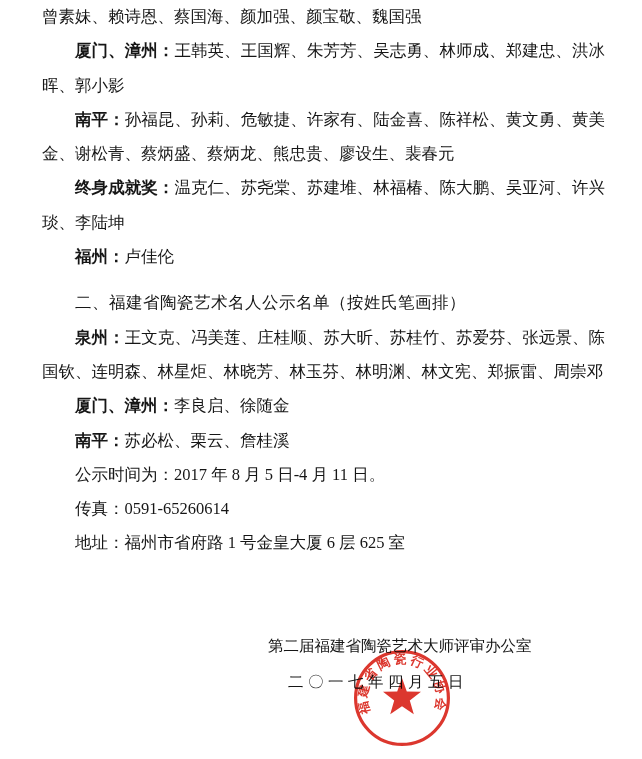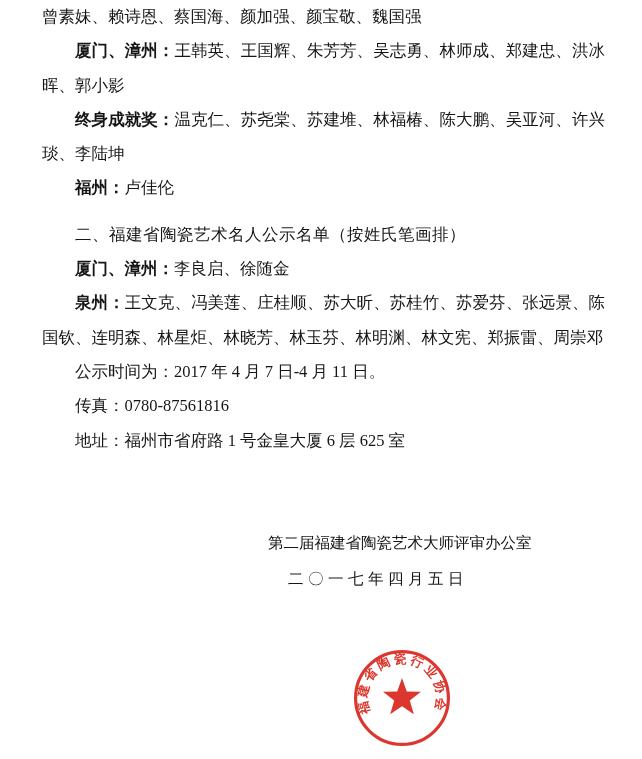--- a/index.html
+++ b/index.html
@@ -39,27 +39,29 @@
 </style>
 </head>
 <body>
 
 <div class="page">
 
   <div class="doc">
     <div>
         <p class="continuation"><span>曾素妹、赖诗恩、蔡国海、颜加强、颜宝敬、魏国强</span></p>
         <p class="entry"><span class="label">厦门、漳州：</span><span>王韩英、王国辉、朱芳芳、吴志勇、林师成、郑建忠、洪冰晖、郭小影</span></p>
+        <p class="entry"><span class="label">南平：</span><span>孙福昆、孙莉、危敏捷、许家有、陆金喜、陈祥松、黄文勇、黄美金、谢松青、蔡炳盛、蔡炳龙、熊忠贵、廖设生、裴春元</span></p>
         <p class="entry"><span class="label">终身成就奖：</span><span>温克仁、苏尧棠、苏建堆、林福椿、陈大鹏、吴亚河、许兴琰、李陆坤</span></p>
         <p class="entry"><span class="label">福州：</span><span>卢佳伦</span></p>
         <p class="heading"><span>二、福建省陶瓷艺术名人公示名单（按姓氏笔画排）</span></p>
+        <p class="entry"><span class="label">泉州：</span><span>王文克、冯美莲、庄桂顺、苏大昕、苏桂竹、苏爱芬、张远景、陈国钦、连明森、林星炬、林晓芳、林玉芬、林明渊、林文宪、郑振雷、周崇邓</span></p>
         <p class="entry"><span class="label">厦门、漳州：</span><span>李良启、徐随金</span></p>
-        <p class="entry"><span class="label">泉州：</span><span>王文克、冯美莲、庄桂顺、苏大昕、苏桂竹、苏爱芬、张远景、陈国钦、连明森、林星炬、林晓芳、林玉芬、林明渊、林文宪、郑振雷、周崇邓</span></p>
-        <p class="plain"><span>公示时间为：2017 年 4 月 7 日-4 月 11 日。</span></p>
-        <p class="plain"><span>传真：0780-87561816</span></p>
+        <p class="entry"><span class="label">南平：</span><span>苏必松、栗云、詹桂溪</span></p>
+        <p class="plain"><span>公示时间为：2017 年 8 月 5 日-4 月 11 日。</span></p>
+        <p class="plain"><span>传真：0591-65260614</span></p>
         <p class="plain"><span>地址：福州市省府路 1 号金皇大厦 6 层 625 室</span></p>
       </div>
 
     <div class="footer">
       <p class="sig-office">第二届福建省陶瓷艺术大师评审办公室</p>
       <p class="sig-date">二〇一七年四月五日</p>
     </div>
   </div>
 
   <svg class="seal" viewBox="0 0 100 100" width="100" height="100">

